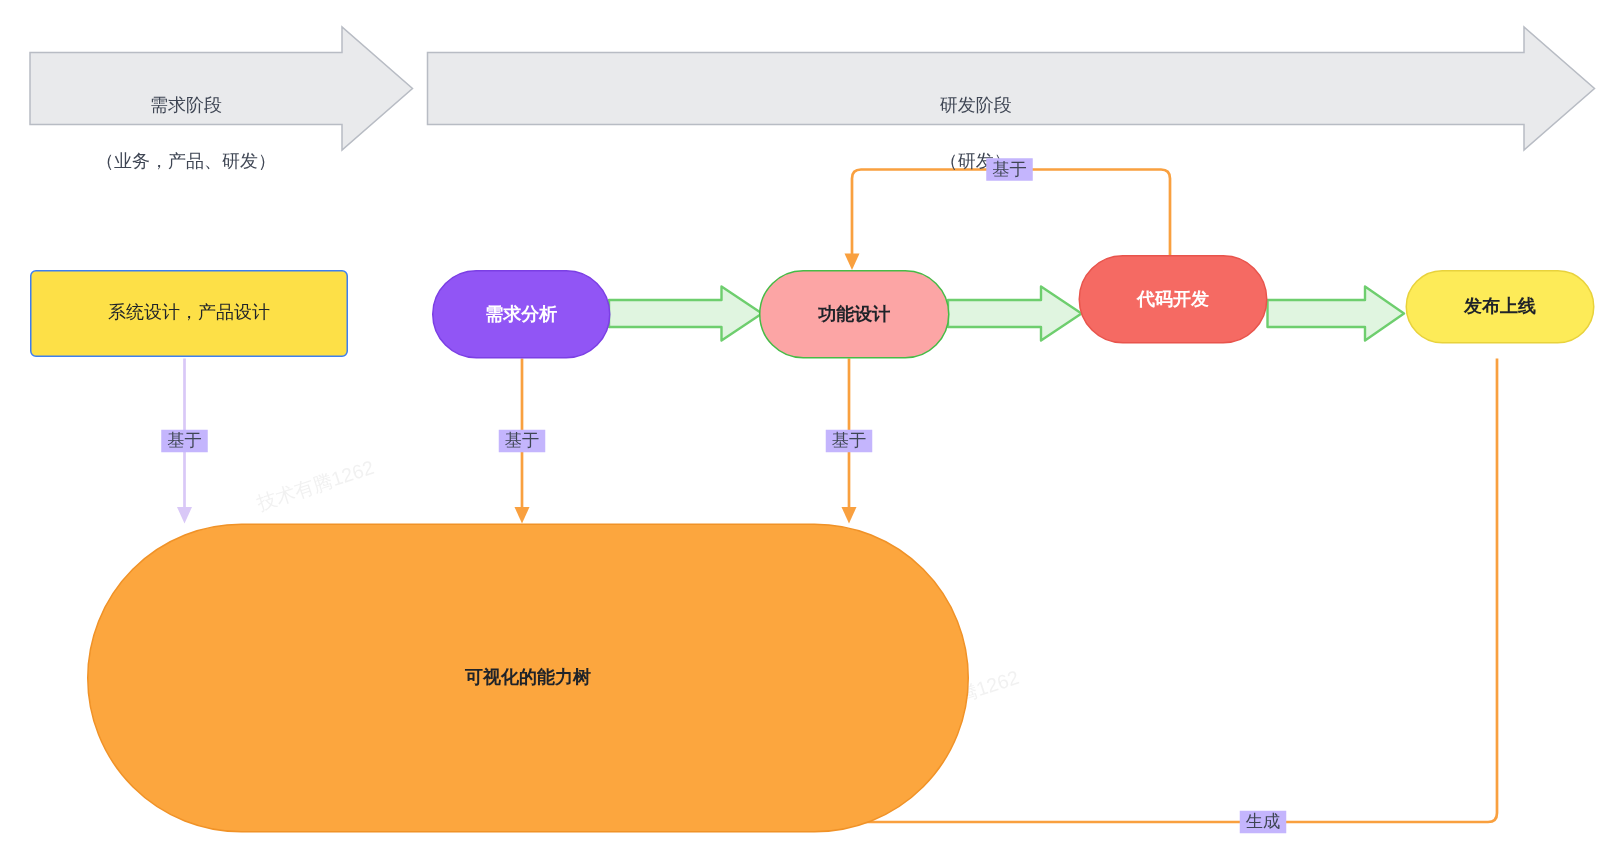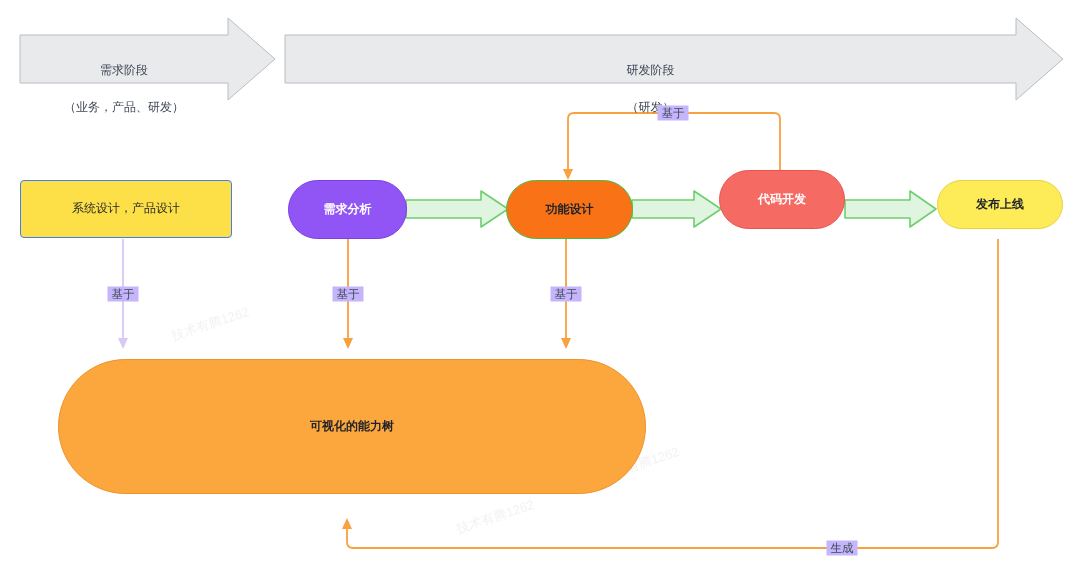--- a/index.html
+++ b/index.html
@@ -123,35 +123,35 @@
               background:#fde047; border:1.6px solid #3d7ff0;">
     <span>系统设计，产品设计</span>
   </div>
 
   <div class="node pill" style="left:288px; top:180px; width:119px; height:59px;
               background:#9155f5; border:1.4px solid #7b3fe4; color:#ffffff;">
     <span>需求分析</span>
   </div>
 
   <div class="node pill" style="left:506px; top:180px; width:127px; height:59px;
-              background:#f97316; border:1.4px solid #46bb46; color:#1f2329;">
+              background:#fca5a5; border:1.4px solid #46bb46; color:#1f2329;">
     <span>功能设计</span>
   </div>
 
   <div class="node pill" style="left:719px; top:170px; width:126px; height:59px;
               background:#f56a63; border:1.4px solid #e8544c; color:#ffffff;">
     <span>代码开发</span>
   </div>
 
   <div class="node pill" style="left:937px; top:180px; width:126px; height:49px;
               background:#fdeb58; border:1.4px solid #e8d23c; color:#1f2329;">
     <span>发布上线</span>
   </div>
 
-  <div class="node pill" style="left:58px; top:359px; width:588px; height:135px;
+  <div class="node pill" style="left:58px; top:349px; width:588px; height:206px;
               background:#fca63e; border:1.4px solid #f09227; color:#1f2329;">
     <span>可视化的能力树</span>
   </div>
 
   <div class="edge-label" style="left:673px; top:113px;">基于</div>
 
   <div class="edge-label" style="left:123px; top:294px;">基于</div>
 
   <div class="edge-label" style="left:348px; top:294px;">基于</div>
 

